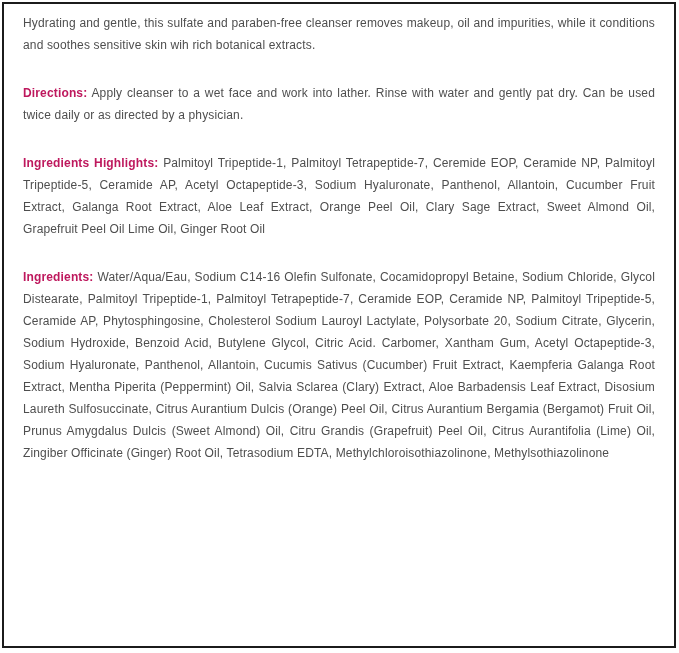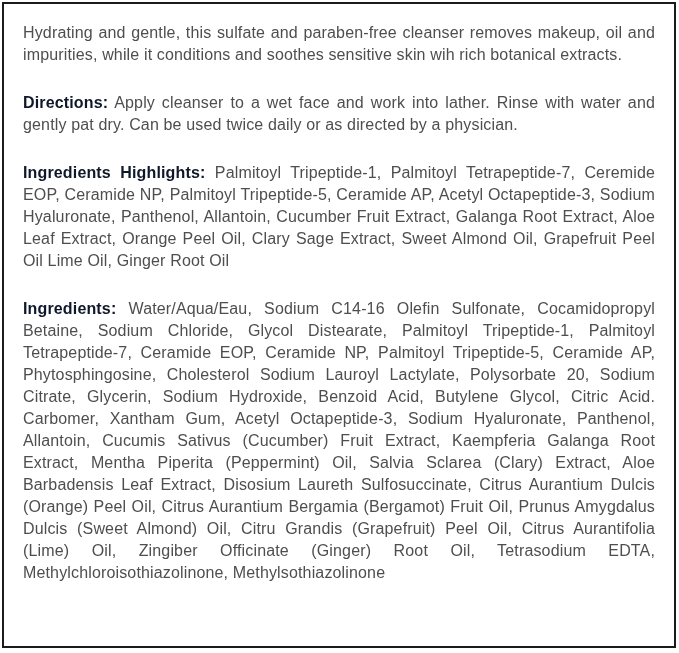--- a/index.html
+++ b/index.html
@@ -10,37 +10,37 @@
     height: 653px;
     overflow: hidden;
   }
   .panel {
     box-sizing: border-box;
     width: 674px;
     height: 646px;
     margin: 2px 3px 5px 2px;
     border: 2px solid #1b1b1b;
     background: #ffffff;
-    padding: 18px 19px 18px 19px;
+    padding: 8px 19px 18px 19px;
     font-family: "Liberation Sans", "DejaVu Sans", sans-serif;
-    font-size: 16px;
+    font-size: 12px;
     line-height: 22px;
     letter-spacing: 0.15px;
     color: #4e4e4e;
   }
   .panel p {
     margin: 0 0 26px 0;
     text-align: justify;
     text-justify: inter-word;
   }
   .panel p:last-child {
     margin-bottom: 12px;
   }
   .panel strong {
-    color: #0f172a;
+    color: #be185d;
     font-weight: bold;
   }
 </style>
 </head>
 <body>
 
 <div class="panel">
 
   <p><span>Hydrating and gentle, this sulfate and paraben-free cleanser removes makeup, oil and impurities, while it conditions and soothes sensitive skin wih rich botanical extracts.</span></p>
 

